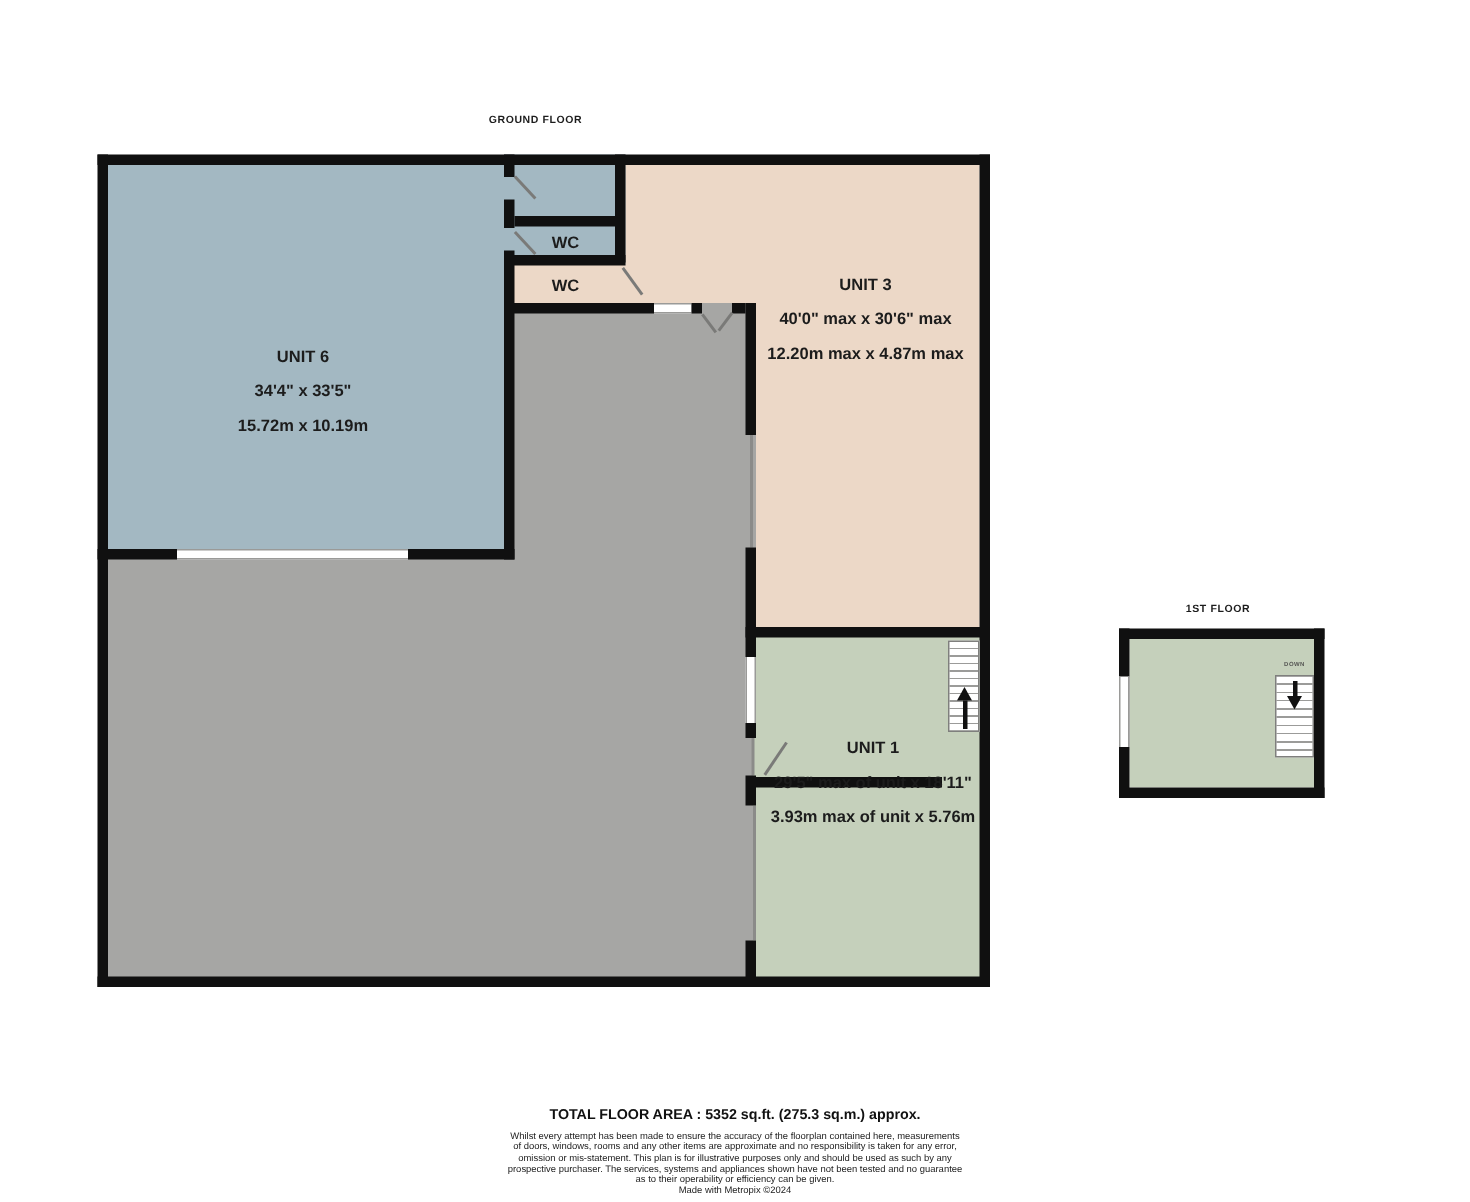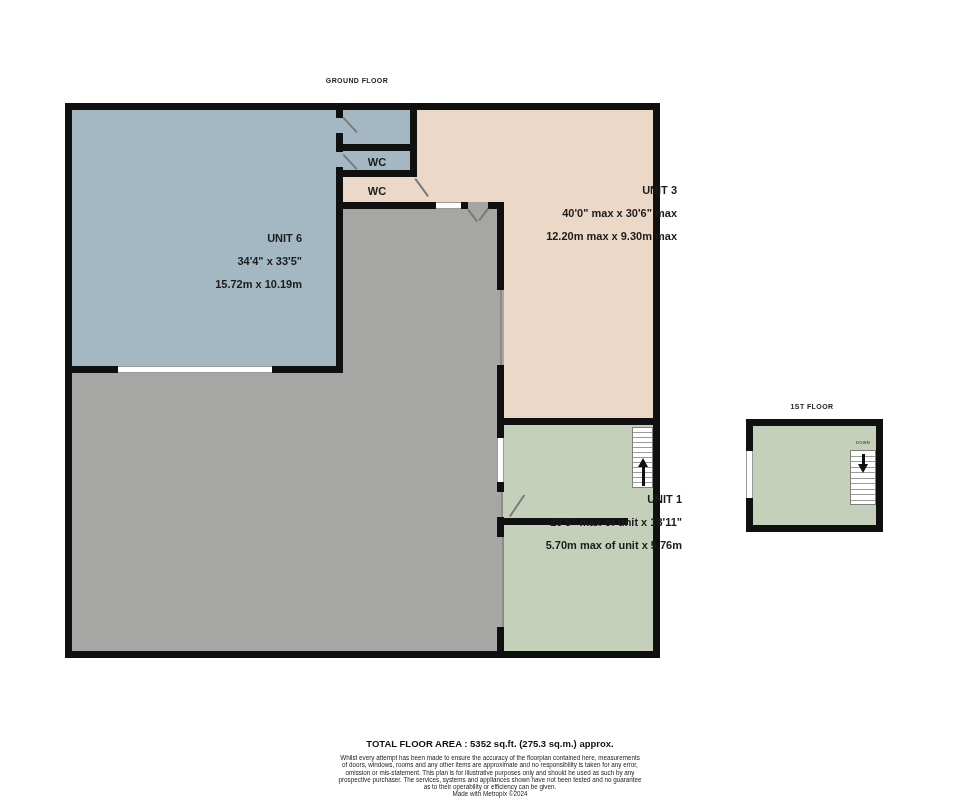--- a/index.html
+++ b/index.html
@@ -6,21 +6,21 @@
   #stage{position:relative;width:980px;height:801px;background:#ffffff;overflow:hidden;
          font-family:"Liberation Sans",sans-serif;color:#1c1c1c;}
   .abs{position:absolute;}
   .fill{position:absolute;}
   .wall{position:absolute;background:#101010;}
   .thinline{position:absolute;background:#8b8b89;}
   .window-h{position:absolute;background:#ffffff;border-top:1px solid #9a9a98;border-bottom:1px solid #9a9a98;box-sizing:border-box;}
   .window-v{position:absolute;background:#ffffff;border-left:1px solid #9a9a98;border-right:1px solid #9a9a98;box-sizing:border-box;}
   .door{position:absolute;height:1.5px;background:#7a7a78;transform-origin:0 0;}
   .floor-label{position:absolute;font-size:7px;font-weight:bold;letter-spacing:0.4px;text-align:center;color:#1c1c1c;}
-  .room-label{position:absolute;text-align:right;font-weight:bold;font-size:11px;line-height:11.5px;color:#1c1c1c;white-space:pre-line;}
+  .room-label{position:absolute;text-align:center;font-weight:bold;font-size:11px;line-height:11.5px;color:#1c1c1c;white-space:pre-line;}
   .wc-label{position:absolute;text-align:center;font-weight:bold;font-size:11px;color:#1c1c1c;}
   .stairs{position:absolute;background:#ffffff;border:1px solid #7f7f7d;box-sizing:border-box;}
   .treads5{background-image:repeating-linear-gradient(to bottom,#ffffff 0,#ffffff 4px,#9b9b99 4px,#9b9b99 5px);}
   .treads55{background-image:repeating-linear-gradient(to bottom,#ffffff 0,#ffffff 4.5px,#9b9b99 4.5px,#9b9b99 5.5px);}
   .arrow-shaft{position:absolute;background:#111111;}
   .arrow-head-up{position:absolute;width:0;height:0;border-left:5px solid transparent;border-right:5px solid transparent;border-bottom:9px solid #111111;}
   .arrow-head-down{position:absolute;width:0;height:0;border-left:5px solid transparent;border-right:5px solid transparent;border-top:9px solid #111111;}
   .down-label{position:absolute;font-size:4px;font-weight:bold;letter-spacing:0.3px;color:#555553;text-align:center;}
   .footer-title{position:absolute;font-size:9.5px;font-weight:bold;text-align:center;color:#111;}
   .footer-small{position:absolute;font-size:6.3px;line-height:7.3px;text-align:center;color:#222;white-space:pre-line;}
@@ -91,26 +91,26 @@
     <div class="door" style="left:509px;top:516px;width:26px;transform:rotate(-56deg);"></div>
 
     <div class="room-label" style="left:102px;top:221px;width:200px;">
       <div>UNIT 6</div>
       <div>34'4" x 33'5"</div>
       <div>15.72m x 10.19m</div>
     </div>
     <div class="room-label" style="left:477px;top:173px;width:200px;">
       <div>UNIT 3</div>
       <div>40'0" max x 30'6" max</div>
-      <div>12.20m max x 9.30m max</div>
+      <div>12.20m max x 4.87m max</div>
     </div>
     <div class="room-label" style="left:482px;top:482px;width:200px;">
       <div>UNIT 1</div>
       <div>29'5" max of unit x 18'11"</div>
-      <div>5.70m max of unit x 5.76m</div>
+      <div>3.93m max of unit x 5.76m</div>
     </div>
     <div class="wc-label" style="left:347px;top:156px;width:60px;">WC</div>
     <div class="wc-label" style="left:347px;top:185px;width:60px;">WC</div>
   </div>
 
   <div class="floor-label" style="left:762px;top:403px;width:100px;">1ST FLOOR</div>
 
   <div class="abs">
     <div class="fill" style="left:753px;top:426px;width:123px;height:99px;background:#c5d0bb;"></div>
     <div class="wall" style="left:746px;top:419px;width:137px;height:7px;"></div>

